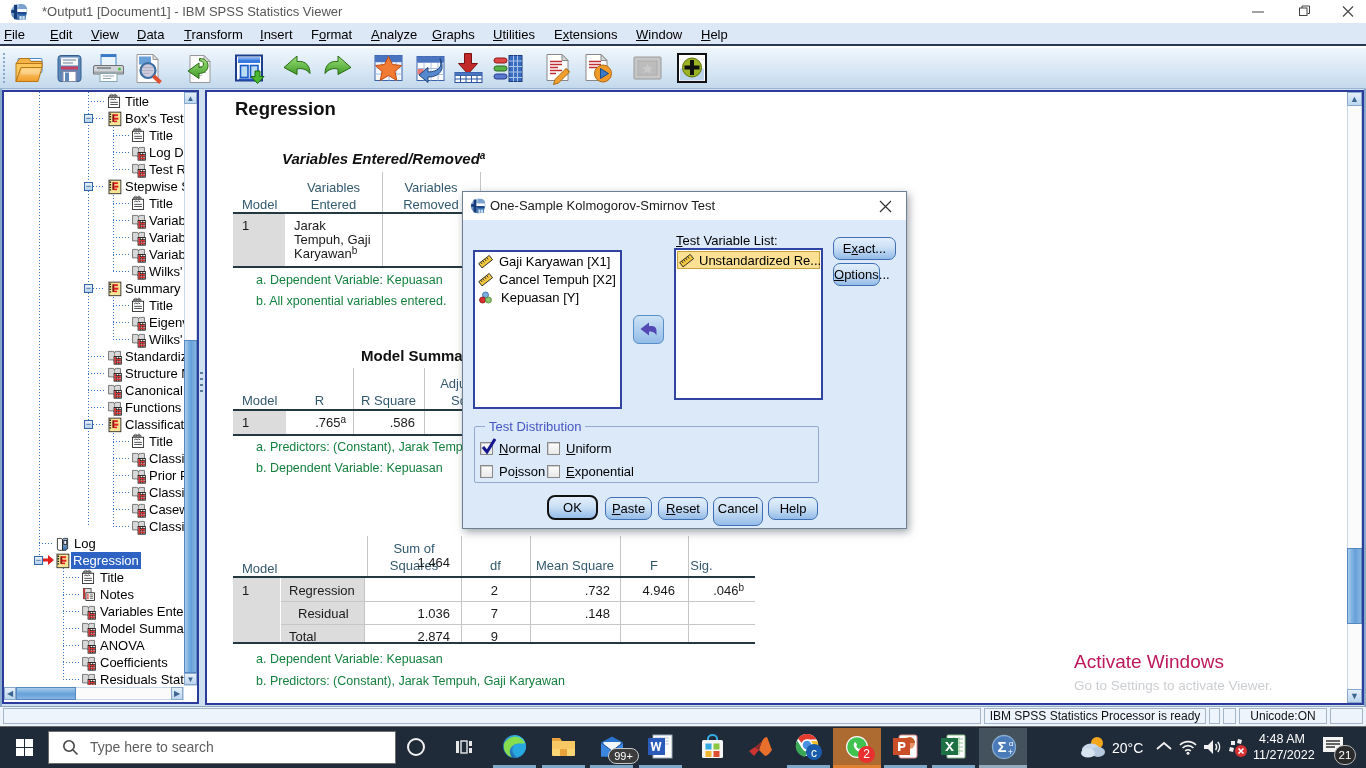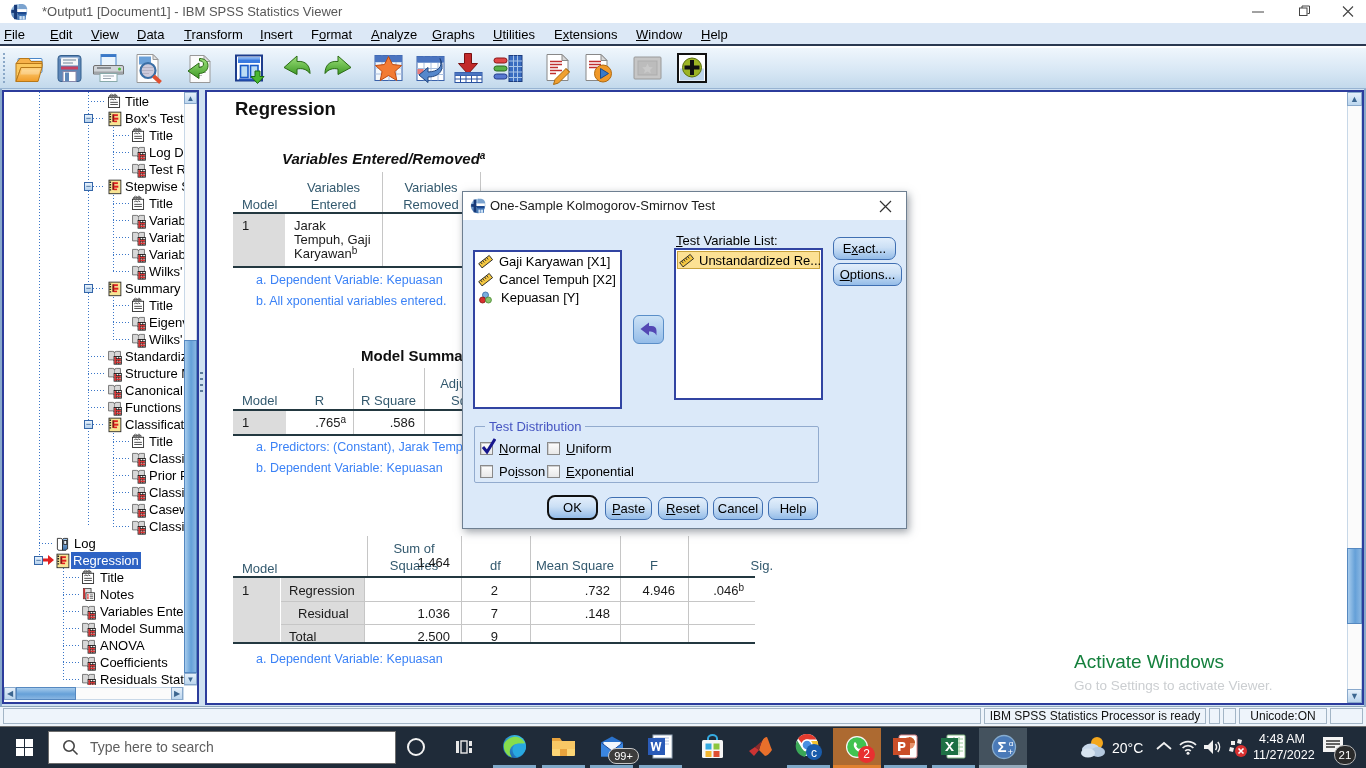--- a/index.html
+++ b/index.html
@@ -25,21 +25,21 @@
 
 .sbtn{position:absolute;background:linear-gradient(#e6f0fa,#bcd6ee);border:1px solid #89a9cc;color:#3c6690;text-align:center}
 .sth{position:absolute;background:linear-gradient(#a6cbec,#65a0d8 55%,#89b6e2);border:1px solid #5588c0}
 .sthh{position:absolute;background:linear-gradient(90deg,#a6cbec,#65a0d8 55%,#89b6e2);border:1px solid #5588c0}
 .strk{position:absolute;background:#fbfbfb;border:1px solid #c8d8e8}
 
 .h1{position:absolute;font-size:18.5px;font-weight:bold;color:#101010}
 .tt{position:absolute;font-size:15px;font-weight:bold;color:#101010;white-space:nowrap}
 .th{position:absolute;font-size:13px;color:#33596e;line-height:17px;white-space:nowrap}
 .td{position:absolute;font-size:13px;color:#1a1a1a;line-height:14px;white-space:nowrap}
-.fn{position:absolute;font-size:12.5px;color:#3b82f6;white-space:nowrap}
+.fn{position:absolute;font-size:12.5px;color:#15803d;white-space:nowrap}
 .dkline{position:absolute;background:#233840}
 .ltline{position:absolute;background:#c6c6c6}
 .gcell{position:absolute;background:#dcdcdc}
 sup{font-size:10px;vertical-align:baseline;position:relative;top:-4px}
 
 #dlg{left:462px;top:191px;width:445px;height:338px;background:#dbe9f9;border:1px solid #6e7f91;box-shadow:2px 3px 8px rgba(80,90,100,.55)}
 #dlgtitle{left:0;top:0;width:443px;height:28px;background:#fff}
 #dlgtxt{left:27px;top:6px;font-size:13px;color:#1a1a1a}
 .lst{position:absolute;background:#fff;border:2px solid #3144a2}
 .litem{position:absolute;height:18px;font-size:13px;color:#000;white-space:nowrap}
@@ -50,21 +50,21 @@
 .cblab{position:absolute;font-size:13px;color:#000}
 
 #status{left:0;top:706px;width:1366px;height:21px;background:#eef4fb;border-top:1px solid #8ea6ba;border-bottom:1px solid #6f6f6f}
 .scell{position:absolute;top:708px;height:16px;border:1px solid #a3b5c6;font-size:12px;color:#111;text-align:center;line-height:15px}
 
 #taskbar{left:0;top:727px;width:1366px;height:41px;background:#1f2b39}
 #search{left:48px;top:731px;width:348px;height:33px;background:#fff;border:1px solid #6d6d6d;}
 .ul{position:absolute;top:765px;height:3px;background:#7fa8c8}
 .tray{position:absolute;color:#fff;font-size:13px}
 
-#wm1{left:1074px;top:651px;font-size:19px;color:#15803d}
+#wm1{left:1074px;top:651px;font-size:19px;color:#be185d}
 #wm2{left:1074px;top:678px;font-size:13.5px;color:#cbced1}
 </style></head><body>
 <svg width="0" height="0" style="position:absolute">
     <defs>
 <linearGradient id="gblue" x1="0" y1="0" x2="0" y2="1">
         <stop offset="0" stop-color="#9dc3ea"></stop>
         <stop offset="1" stop-color="#3a6ea8"></stop>
       </linearGradient>
 <linearGradient id="gfold" x1="0" y1="0" x2="0" y2="1">
         <stop offset="0" stop-color="#ffd480"></stop>
@@ -523,21 +523,21 @@
 <div class="ltline" style="left:160px;top:444px;width:1px;height:41px"></div>
 <div class="ltline" style="left:254px;top:444px;width:1px;height:41px"></div>
 <div class="ltline" style="left:323px;top:444px;width:1px;height:41px"></div>
 <div class="ltline" style="left:413px;top:444px;width:1px;height:41px"></div>
 <div class="ltline" style="left:481px;top:444px;width:1px;height:41px"></div>
 <div class="th" style="left:35px;top:468px;">Model</div>
 <div class="th" style="left:160px;top:448px;width:94px;text-align:center">Sum of<br>Squares</div>
 <div class="th" style="left:254px;top:465px;width:69px;text-align:center">df</div>
 <div class="th" style="left:323px;top:465px;width:90px;text-align:center">Mean Square</div>
 <div class="th" style="left:413px;top:465px;width:68px;text-align:center">F</div>
-<div class="th" style="left:499px;top:465px;width:67px;text-align:right">Sig.</div>
+<div class="th" style="left:461px;top:465px;width:67px;text-align:center">Sig.</div>
 <div class="dkline" style="left:26px;top:484px;width:522px;height:2px"></div>
 <div class="gcell" style="left:26px;top:486px;width:47px;height:64px"></div>
 <div class="gcell" style="left:73px;top:486px;width:84px;height:64px"></div>
 <div class="ltline" style="left:73px;top:509px;width:475px;height:1px"></div>
 <div class="ltline" style="left:73px;top:532px;width:475px;height:1px"></div>
 <div class="ab" style="left:73px;top:486px;width:1px;height:64px;background:#fff"></div>
 <div class="ltline" style="left:157px;top:486px;width:1px;height:64px"></div>
 <div class="ltline" style="left:254px;top:486px;width:1px;height:64px"></div>
 <div class="ltline" style="left:323px;top:486px;width:1px;height:64px"></div>
 <div class="ltline" style="left:413px;top:486px;width:1px;height:64px"></div>
@@ -547,24 +547,25 @@
 <div class="td" style="left:91px;top:515px;">Residual</div>
 <div class="td" style="left:82px;top:538px;">Total</div>
 <div class="td" style="left:163px;top:464px;width:80px;text-align:right">1.464</div>
 <div class="td" style="left:251px;top:492px;width:40px;text-align:right">2</div>
 <div class="td" style="left:323px;top:492px;width:80px;text-align:right">.732</div>
 <div class="td" style="left:388px;top:492px;width:80px;text-align:right">4.946</div>
 <div class="td" style="left:450px;top:492px;width:80px;text-align:right">.046<sup style="top:-4px;margin-right:-7px">b</sup></div>
 <div class="td" style="left:163px;top:515px;width:80px;text-align:right">1.036</div>
 <div class="td" style="left:251px;top:515px;width:40px;text-align:right">7</div>
 <div class="td" style="left:323px;top:515px;width:80px;text-align:right">.148</div>
-<div class="td" style="left:163px;top:538px;width:80px;text-align:right">2.500</div>
+<div class="td" style="left:163px;top:538px;width:80px;text-align:right">2.874</div>
 <div class="td" style="left:251px;top:538px;width:40px;text-align:right">9</div>
 <div class="dkline" style="left:26px;top:550px;width:522px;height:2px"></div>
 <div class="fn" style="left:49px;top:560px;">a. Dependent Variable: Kepuasan</div>
+<div class="fn" style="left:49px;top:582px;">b. Predictors: (Constant), Jarak Tempuh, Gaji Karyawan</div>
 <div id="wm1" class="ab" style="left:867px;top:559px">Activate Windows</div>
 <div id="wm2" class="ab" style="left:867px;top:586px">Go to Settings to activate Viewer.</div>
 </div>
 <div class="strk" style="left:1347px;top:92px;width:15px;height:611px"></div>
 <div class="sbtn" style="left:1347px;top:92px;width:15px;height:14px;font-size:9px;line-height:13px">▲</div>
 <div class="sthh" style="left:1347px;top:548px;width:15px;height:76px"></div>
 <div class="sbtn" style="left:1347px;top:689px;width:15px;height:14px;font-size:9px;line-height:13px">▼</div>
 <div class="ab" style="left:200px;top:370px;width:3px;height:26px;background-image:radial-gradient(circle,#5a7a9a 1.2px,transparent 1.4px);background-size:3px 6px"></div>
 <div id="dlg" class="ab">
 <div id="dlgtitle" class="ab"></div>
@@ -593,38 +594,38 @@
 <div class="ab" style="left:214px;top:59px;width:143px;height:18px;background:#fce194;border:1px solid #c8a23c"></div>
 <svg class="ab" style="left:216px;top:61px" width="15" height="15">
       <use href="#v-scale"></use>
     </svg>
 <div class="litem" style="left:236px;top:60px;line-height:17px">Unstandardized Re...</div>
 <div class="ab" style="left:170px;top:123px;width:31px;height:29px;background:linear-gradient(#cce2f6,#94bce8);border:1px solid #5a8ec8;border-radius:6px"></div>
 <svg class="ab" style="left:176px;top:128px" width="19" height="18">
       <path d="M1.5 9 L10 2.5 v3.4 h2.5 c3.2 0 5 1.8 5 5 v4.6 c-1.6 -2.8 -3.4 -3.9 -7.5 -3.9 v3.9 z" fill="#5348b4"></path>
     </svg>
 <div class="btn" style="left:370px;top:45px;width:63px;height:23px;line-height:21px">E<u>x</u>act...</div>
-<div class="btn" style="left:370px;top:71px;width:69px;height:23px;line-height:21px"><u>O</u>ptions...</div>
+<div class="btn" style="left:370px;top:71px;width:47px;height:23px;line-height:21px"><u>O</u>ptions...</div>
 <div class="gb" style="left:11px;top:234px;width:345px;height:57px"></div>
 <div class="gblab" style="left:22px;top:227px">Test Distribution</div>
 <div class="cb" style="left:17px;top:250px"></div>
 <svg class="ab" style="left:18px;top:246px" width="15" height="17">
       <path d="M2 9 l4 5 l8 -13" stroke="#16168e" stroke-width="3" fill="none"></path>
     </svg>
 <div class="cblab" style="left:36px;top:249px"><u>N</u>ormal</div>
 <div class="cb" style="left:84px;top:250px"></div>
 <div class="cblab" style="left:103px;top:249px"><u>U</u>niform</div>
 <div class="cb" style="left:17px;top:273px"></div>
 <div class="cblab" style="left:36px;top:272px">Po<u>i</u>sson</div>
 <div class="cb" style="left:84px;top:273px"></div>
 <div class="cblab" style="left:103px;top:272px"><u>E</u>xponential</div>
 <div class="btn" style="left:84px;top:303px;width:51px;height:25px;line-height:22px;border:2px solid #111;border-radius:8px">OK</div>
 <div class="btn" style="left:142px;top:305px;width:47px;height:23px;line-height:21px"><u>P</u>aste</div>
 <div class="btn" style="left:195px;top:305px;width:50px;height:23px;line-height:21px"><u>R</u>eset</div>
-<div class="btn" style="left:250px;top:305px;width:50px;height:23px;line-height:21px">Cancel</div>
+<div class="btn" style="left:250px;top:305px;width:50px;height:29px;line-height:21px">Cancel</div>
 <div class="btn" style="left:305px;top:305px;width:50px;height:23px;line-height:21px">Help</div>
 </div>
 <div id="status" class="ab"></div>
 <div class="scell" style="left:3px;width:978px"></div>
 <div class="scell" style="left:984px;width:222px">IBM SPSS Statistics Processor is ready</div>
 <div class="scell" style="left:1209px;width:11px"></div>
 <div class="scell" style="left:1223px;width:13px"></div>
 <div class="scell" style="left:1239px;width:88px">Unicode:ON</div>
 <div class="scell" style="left:1330px;width:33px"></div>
 <div id="taskbar" class="ab"></div>

